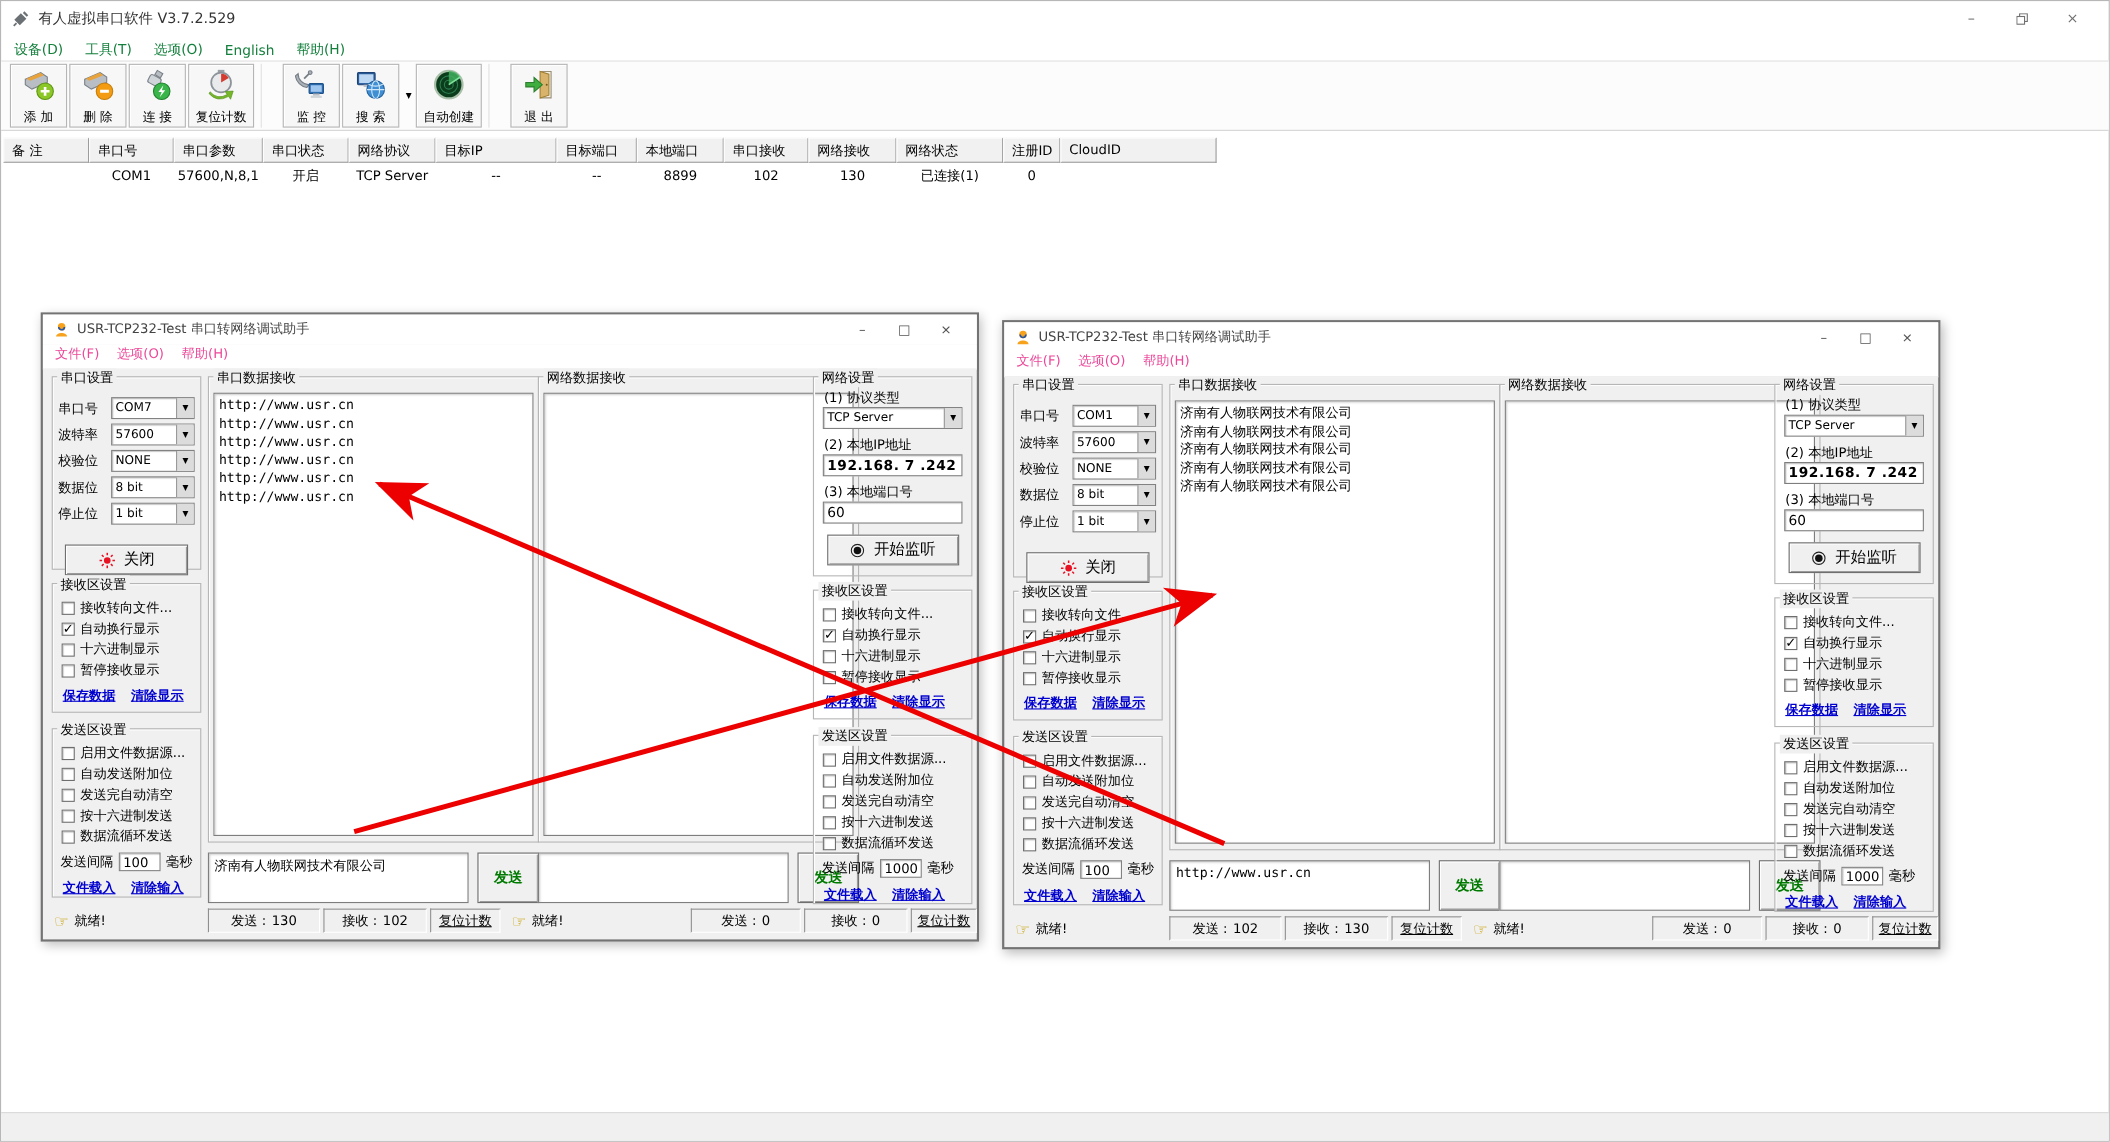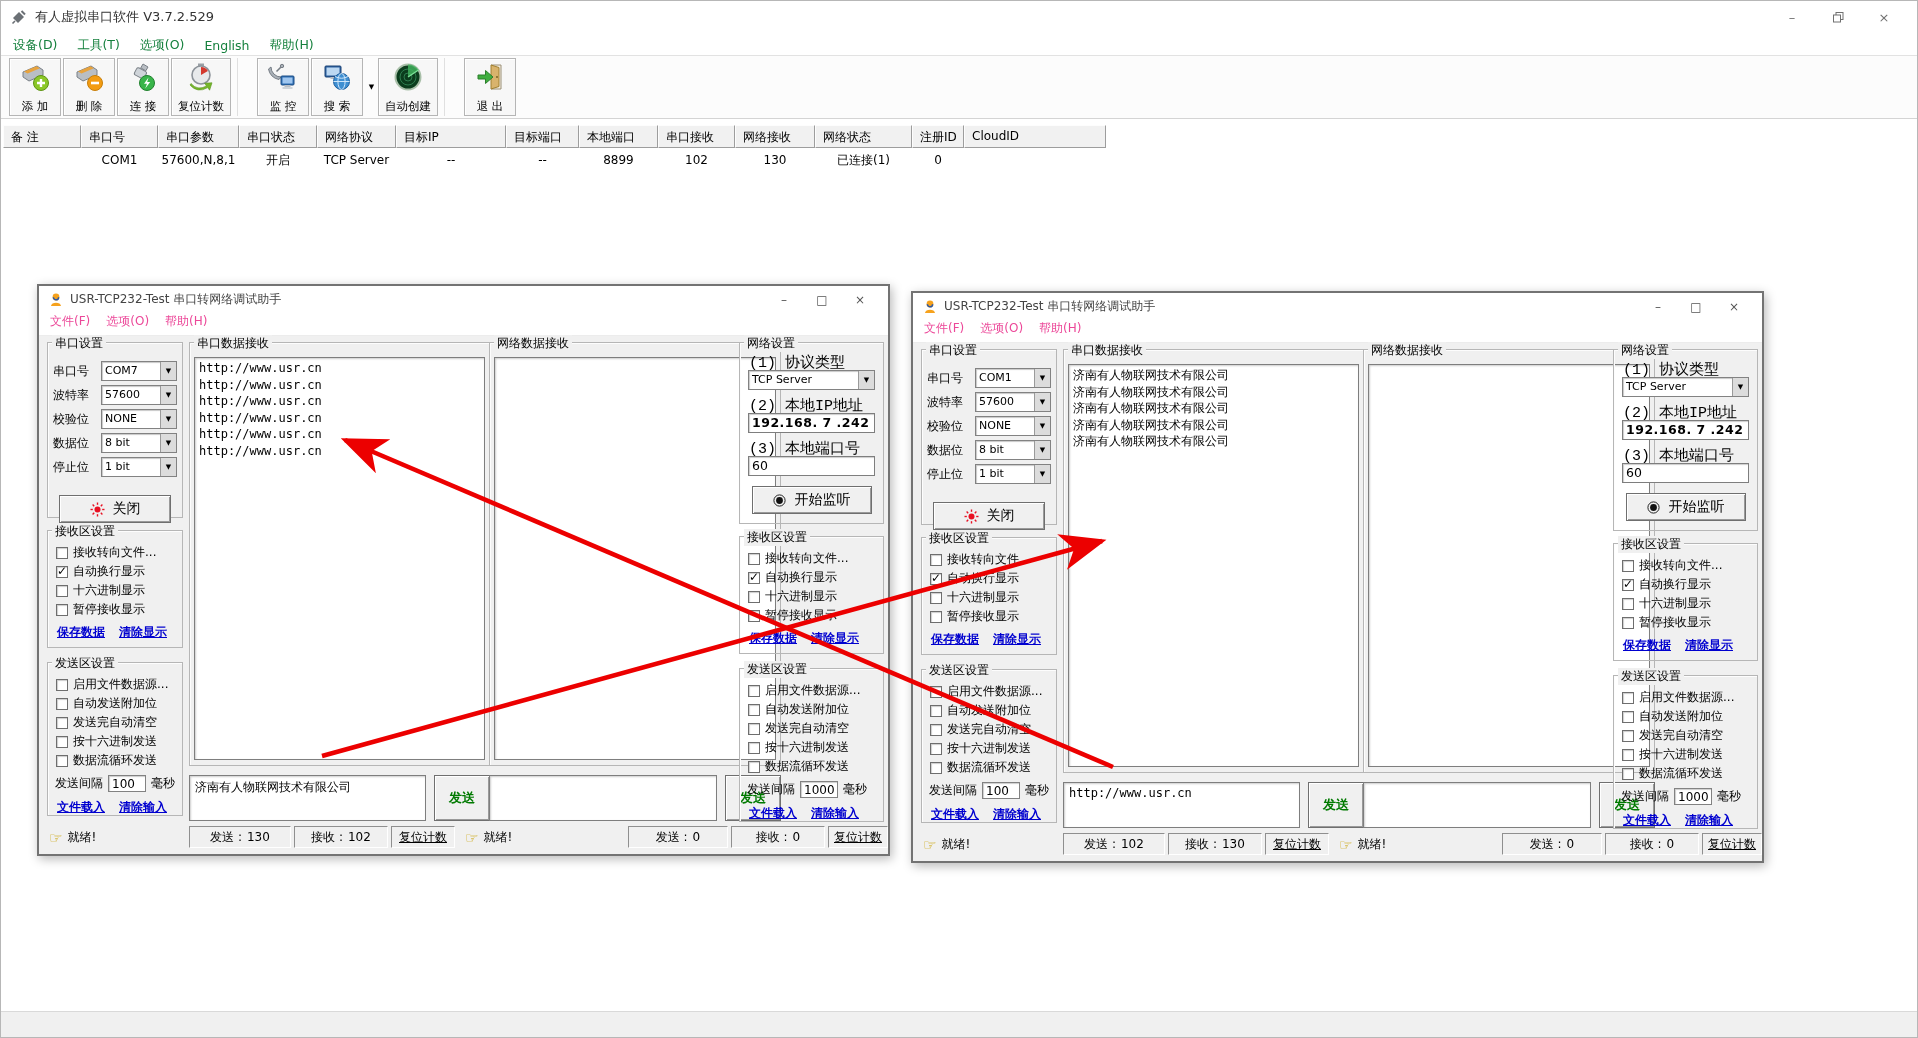--- a/index.html
+++ b/index.html
@@ -70,21 +70,21 @@
                font-size:12px; padding:0 3px; line-height:16px; }
   .data-group { margin-top:6px; height:424px; padding:14px 4px 5px; }
   .data-area { width:100%; height:100%; background:#fff; border:1px solid #7e7e7e; box-shadow:inset 1px 1px 2px rgba(0,0,0,.2);
                font-family:"DejaVu Sans Mono","Liberation Mono",monospace; font-size:12px; line-height:16.5px;
                padding:2px 4px; white-space:pre-line; overflow:hidden; }
   .send-row { margin-top:9px; display:flex; gap:8px; height:46px; }
   .send-input { flex:1; background:#fff; border:1px solid #7e7e7e; box-shadow:inset 1px 1px 2px rgba(0,0,0,.2);
                 font-family:"DejaVu Sans Mono","Liberation Mono",monospace; font-size:12px; padding:3px 5px; overflow:hidden; }
   .send-btn { width:56px; flex:none; color:#007a00; font-weight:bold; font-size:13px; }
   .net-group { margin-top:6px; height:182px; padding:10px 8px 4px; }
-  .net-lbl { font-size:15px; height:17px; white-space:nowrap; padding-left:1px;font-family:Liberation Mono, monospace; }
+  .net-lbl { font-size:12px; height:17px; white-space:nowrap; padding-left:1px; }
   .combo.wide { margin-bottom:6px; flex:none; display:flex; }
   .ip-input, .port-input { height:20px; background:#fff; border:1px solid #7e7e7e; box-shadow:inset 1px 1px 1px rgba(0,0,0,.2);
                font-size:12.5px; line-height:18px; padding-left:3px; margin-bottom:6px; white-space:nowrap; overflow:hidden; }
   .ip-input { font-weight:bold; letter-spacing:0.5px; }
   .dlg-status { position:absolute; left:0; right:0; bottom:4px; height:25px; font-size:12px; }
   .ready { position:absolute; display:flex; align-items:center; gap:5px; height:25px; }
   .hand { color:#c9a100; font-size:15px; }
   .r1 { left:10px; } .r2 { left:426px; }
   .seg { position:absolute; height:22px; top:1px; border:1px solid; border-color:#8f8f8f #fff #fff #8f8f8f;
          display:flex; align-items:center; justify-content:center; gap:5px; }

